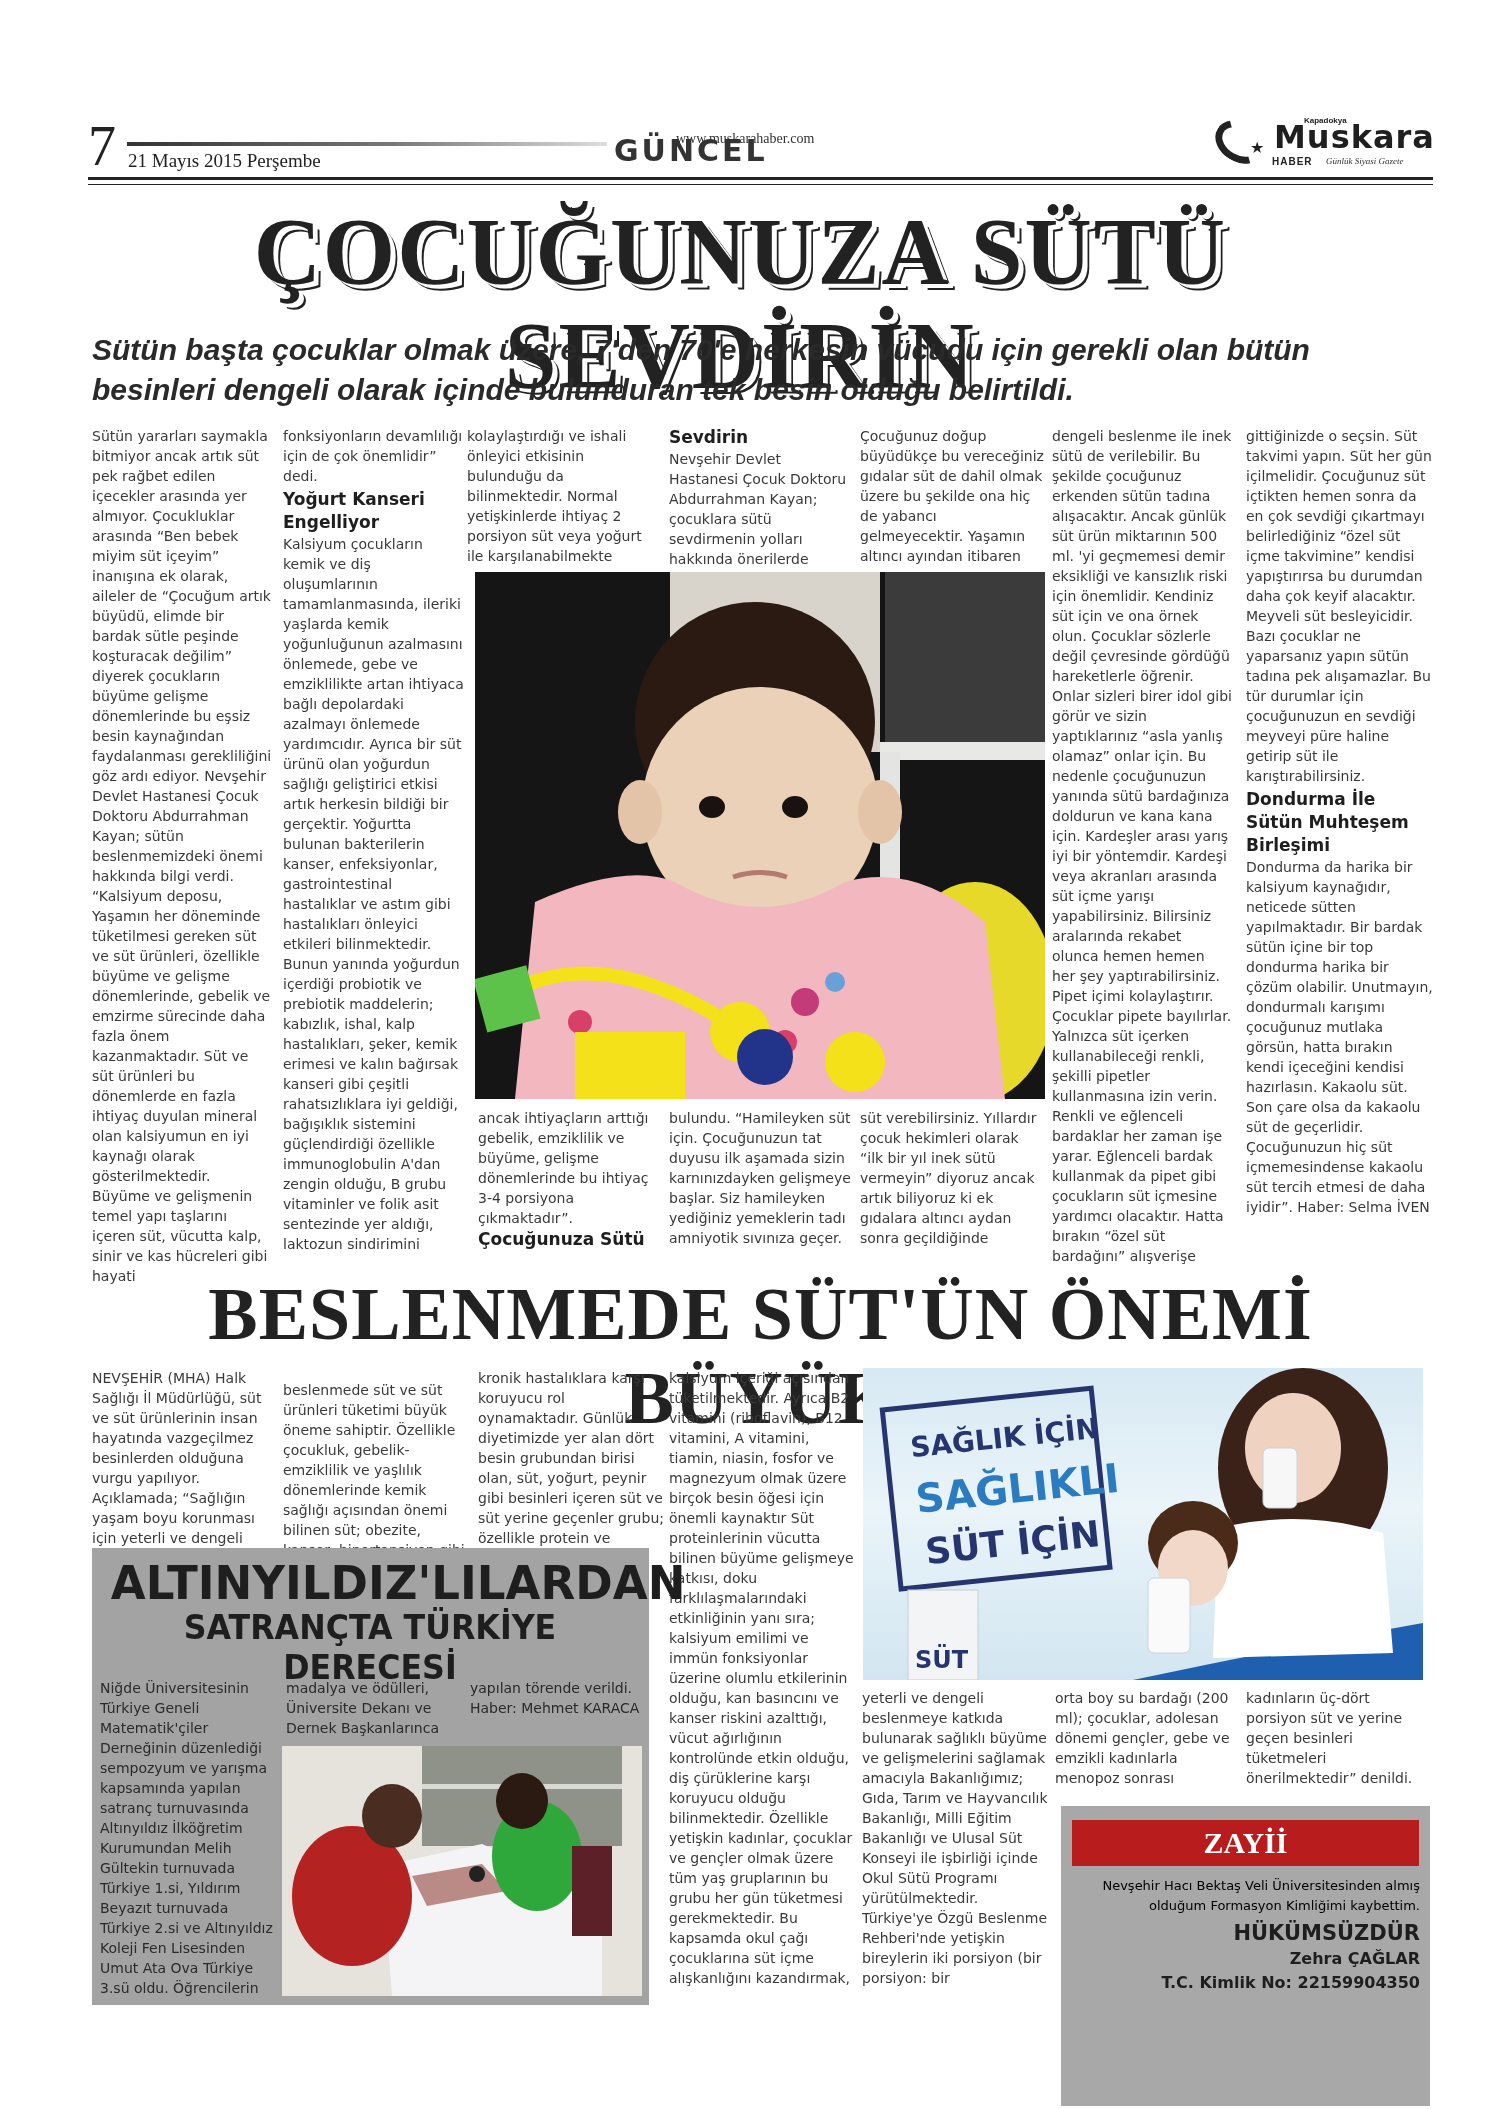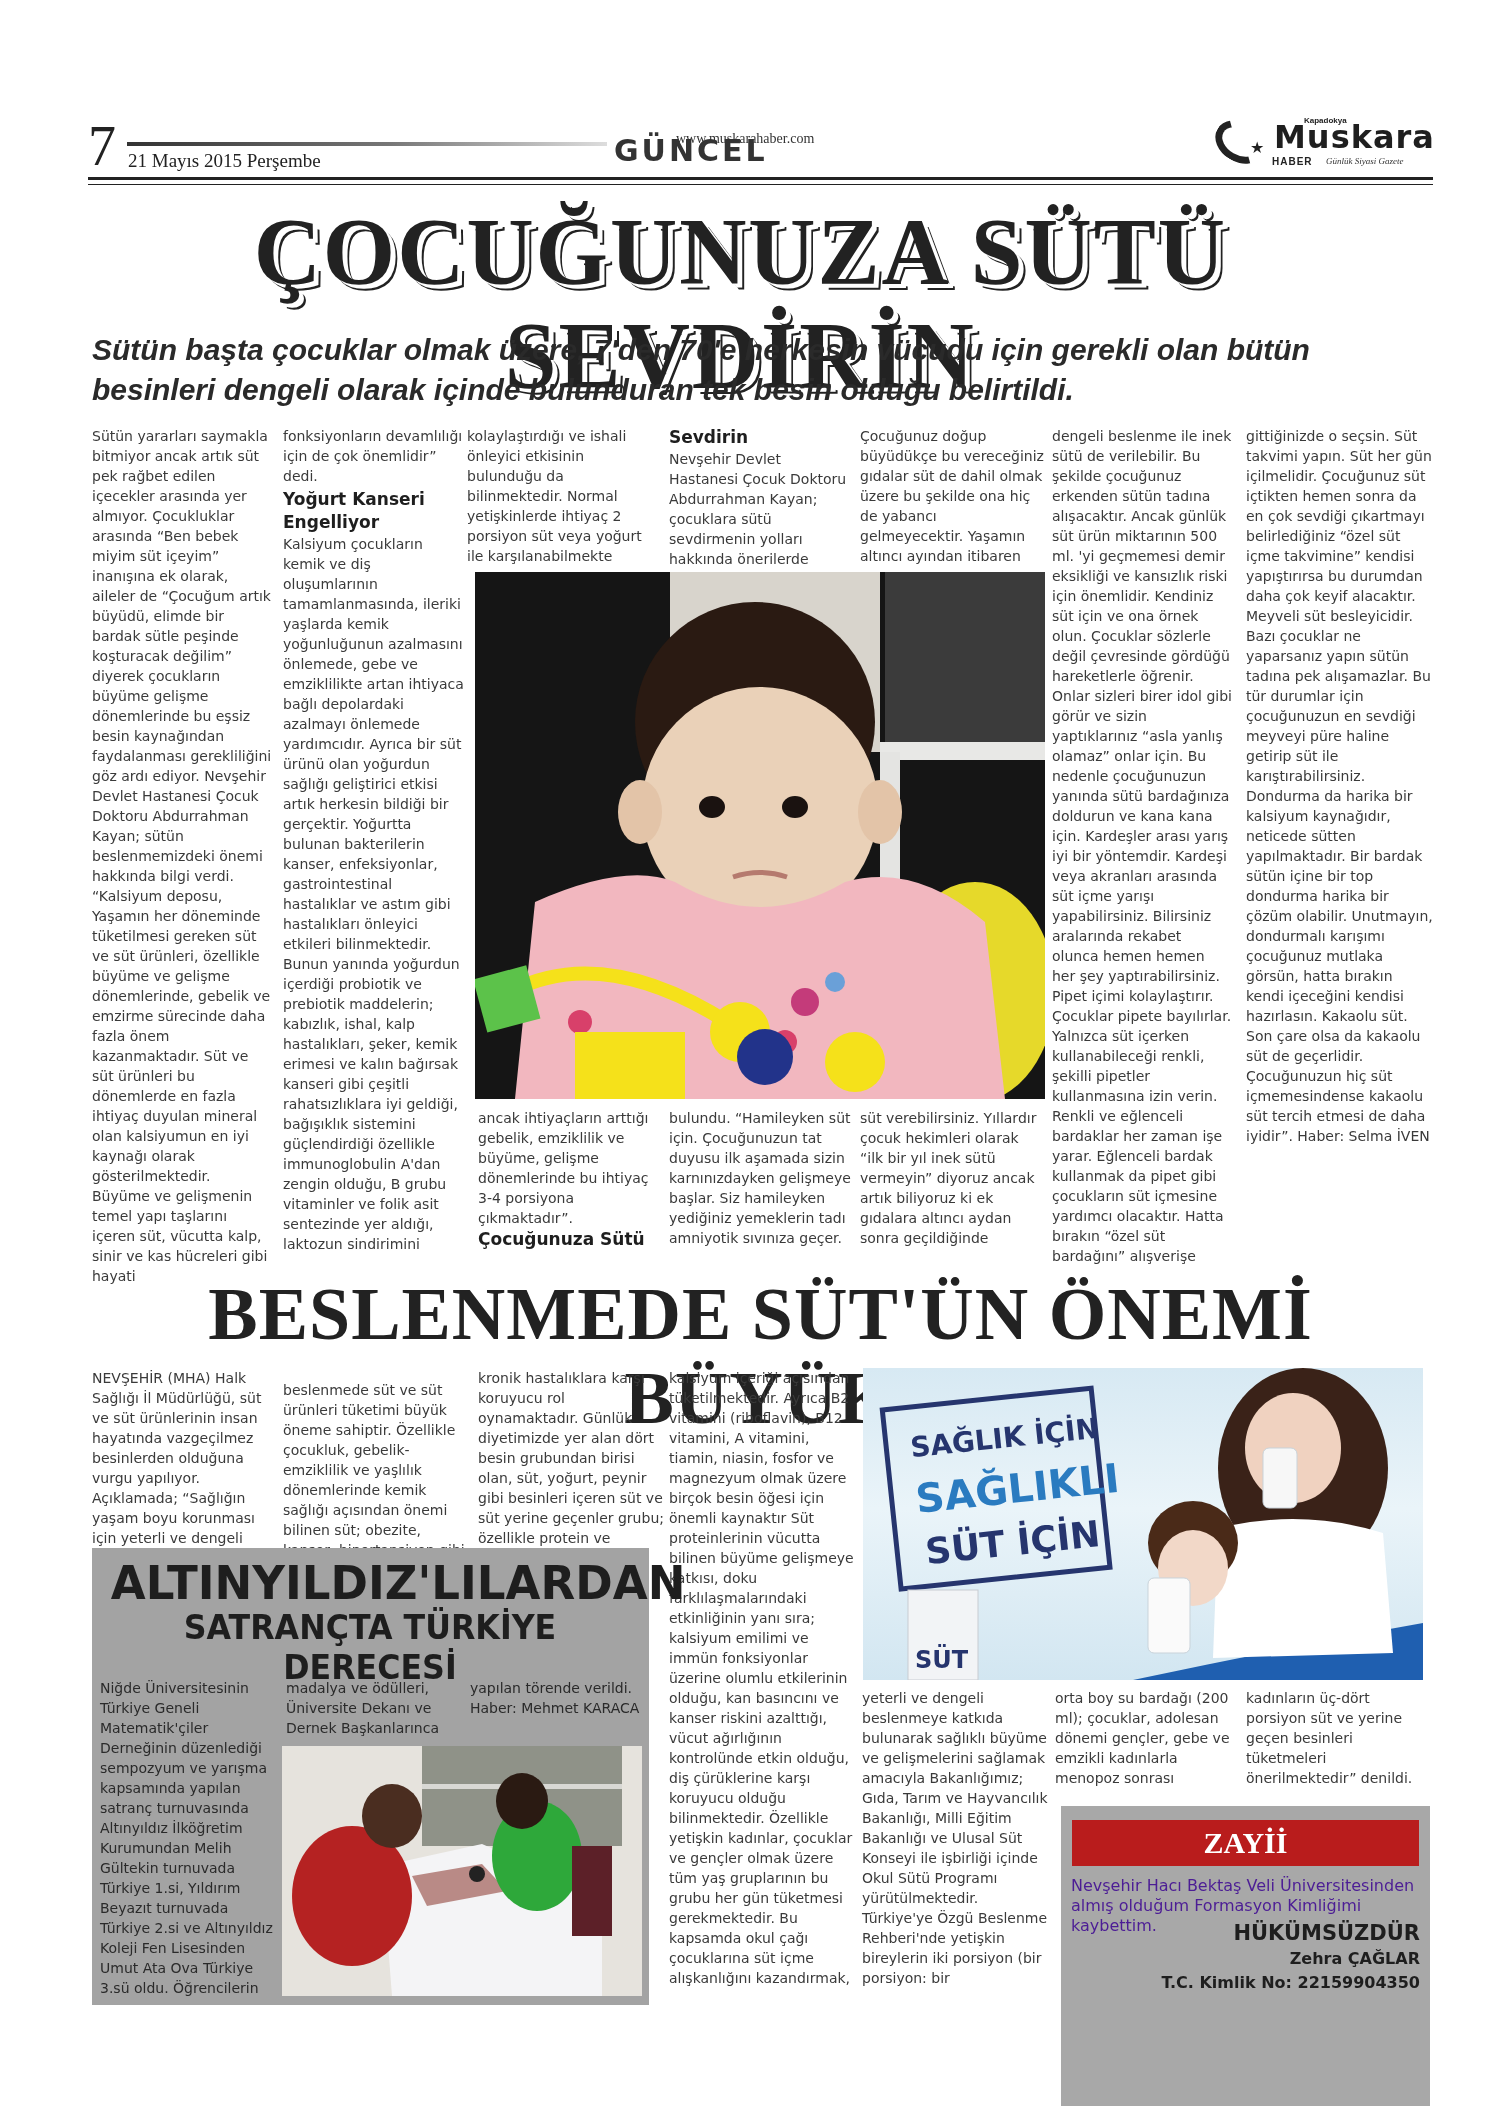--- a/index.html
+++ b/index.html
@@ -42,21 +42,21 @@
   .chess-title2 { position: absolute; left: 8px; top: 60px; width: 540px; text-align: center; font-family: "DejaVu Sans", sans-serif; font-weight: bold; font-size: 33px; line-height: 40px; color: #1e1e1e; transform: scaleX(0.96); }
   .chess-col { position: absolute; font-family: "DejaVu Sans", sans-serif; font-size: 14px; line-height: 20px; color: #2a2a2a; }
   .photo-chess { position: absolute; left: 190px; top: 198px; width: 360px; height: 250px; overflow: hidden; background: #d9d6d0; }
 
   
   .ad-milk { position: absolute; left: 863px; top: 1368px; width: 560px; height: 312px; overflow: hidden; background: linear-gradient(180deg, #d7e9f3 0%, #eaf4f9 45%, #d2e6f1 100%); }
 
   
   .zayi-box { position: absolute; left: 1061px; top: 1806px; width: 369px; height: 300px; background: #a8a8a8; }
   .zayi-title { position: absolute; left: 11px; top: 14px; width: 347px; height: 46px; background: #b91c1c; color: #fff; text-align: center; font-family: "Liberation Serif", serif; font-weight: bold; font-size: 30px; line-height: 46px; }
-  .zayi-text { position: absolute; left: 10px; top: 70px; width: 349px; text-align: left; font-family: "DejaVu Sans", sans-serif; font-size: 16px; line-height: 20px; color: #4c1d95; }
+  .zayi-text { position: absolute; left: 10px; top: 70px; width: 349px; text-align: right; font-family: "DejaVu Sans", sans-serif; font-size: 13px; line-height: 20px; color: #000000; }
   .zayi-strong { position: absolute; left: 10px; width: 349px; text-align: right; font-family: "DejaVu Sans", sans-serif; font-weight: bold; color: #1e1e1e; }
 </style>
 </head>
 <body>
 
 <div class="page-num">7</div>
 <div class="rule-grad"></div>
 <div class="date">21 Mayıs 2015 Perşembe</div>
 <div class="section-name">GÜNCEL</div>
 <div class="site-url">www.muskarahaber.com</div>
@@ -134,20 +134,21 @@
 <div class="col" style="left:860px; top:1108px; width:186px;">
   <p>süt verebilirsiniz. Yıllardır çocuk hekimleri olarak “ilk bir yıl inek sütü vermeyin” diyoruz ancak artık biliyoruz ki ek gıdalara altıncı aydan sonra geçildiğinde</p>
 </div>
 
 <div class="col" style="left:1052px; top:426px; width:180px;">
   <p>dengeli beslenme ile inek sütü de verilebilir. Bu şekilde çocuğunuz erkenden sütün tadına alışacaktır. Ancak günlük süt ürün miktarının 500 ml. 'yi geçmemesi demir eksikliği ve kansızlık riski için önemlidir. Kendiniz süt için ve ona örnek olun. Çocuklar sözlerle değil çevresinde gördüğü hareketlerle öğrenir. Onlar sizleri birer idol gibi görür ve sizin yaptıklarınız “asla yanlış olamaz” onlar için. Bu nedenle çocuğunuzun yanında sütü bardağınıza doldurun ve kana kana için. Kardeşler arası yarış iyi bir yöntemdir. Kardeşi veya akranları arasında süt içme yarışı yapabilirsiniz. Bilirsiniz aralarında rekabet olunca hemen hemen her şey yaptırabilirsiniz. Pipet içimi kolaylaştırır. Çocuklar pipete bayılırlar. Yalnızca süt içerken kullanabileceği renkli, şekilli pipetler kullanmasına izin verin. Renkli ve eğlenceli bardaklar her zaman işe yarar. Eğlenceli bardak kullanmak da pipet gibi çocukların süt içmesine yardımcı olacaktır. Hatta bırakın “özel süt bardağını” alışverişe</p>
 </div>
 
 <div class="col" style="left:1246px; top:426px; width:188px;">
   <p>gittiğinizde o seçsin. Süt takvimi yapın. Süt her gün içilmelidir. Çocuğunuz süt içtikten hemen sonra da en çok sevdiği çıkartmayı belirlediğiniz “özel süt içme takvimine” kendisi yapıştırırsa bu durumdan daha çok keyif alacaktır. Meyveli süt besleyicidir. Bazı çocuklar ne yaparsanız yapın sütün tadına pek alışamazlar. Bu tür durumlar için çocuğunuzun en sevdiği meyveyi püre haline getirip süt ile karıştırabilirsiniz.</p>
+  <div class="subhead" style="margin-top:2px;">Dondurma İle Sütün Muhteşem Birleşimi</div>
   <p>Dondurma da harika bir kalsiyum kaynağıdır, neticede sütten yapılmaktadır. Bir bardak sütün içine bir top dondurma harika bir çözüm olabilir. Unutmayın, dondurmalı karışımı çocuğunuz mutlaka görsün, hatta bırakın kendi içeceğini kendisi hazırlasın. Kakaolu süt. Son çare olsa da kakaolu süt de geçerlidir. Çocuğunuzun hiç süt içmemesindense kakaolu süt tercih etmesi de daha iyidir”. Haber: Selma İVEN</p>
 </div>
 
 <h2 class="headline2">BESLENMEDE SÜT'ÜN ÖNEMİ BÜYÜK</h2>
 
 <div class="col" style="left:92px; top:1368px; width:186px;">
   <p>NEVŞEHİR (MHA) Halk Sağlığı İl Müdürlüğü, süt ve süt ürünlerinin insan hayatında vazgeçilmez besinlerden olduğuna vurgu yapılıyor. Açıklamada; “Sağlığın yaşam boyu korunması için yeterli ve dengeli</p>
 </div>
 <div class="col" style="left:283px; top:1368px; width:190px;margin-top:12px;">
   <p>beslenmede süt ve süt ürünleri tüketimi büyük öneme sahiptir. Özellikle çocukluk, gebelik-emziklilik ve yaşlılık dönemlerinde kemik sağlığı açısından önemi bilinen süt; obezite, kanser, hipertansiyon gibi</p>

